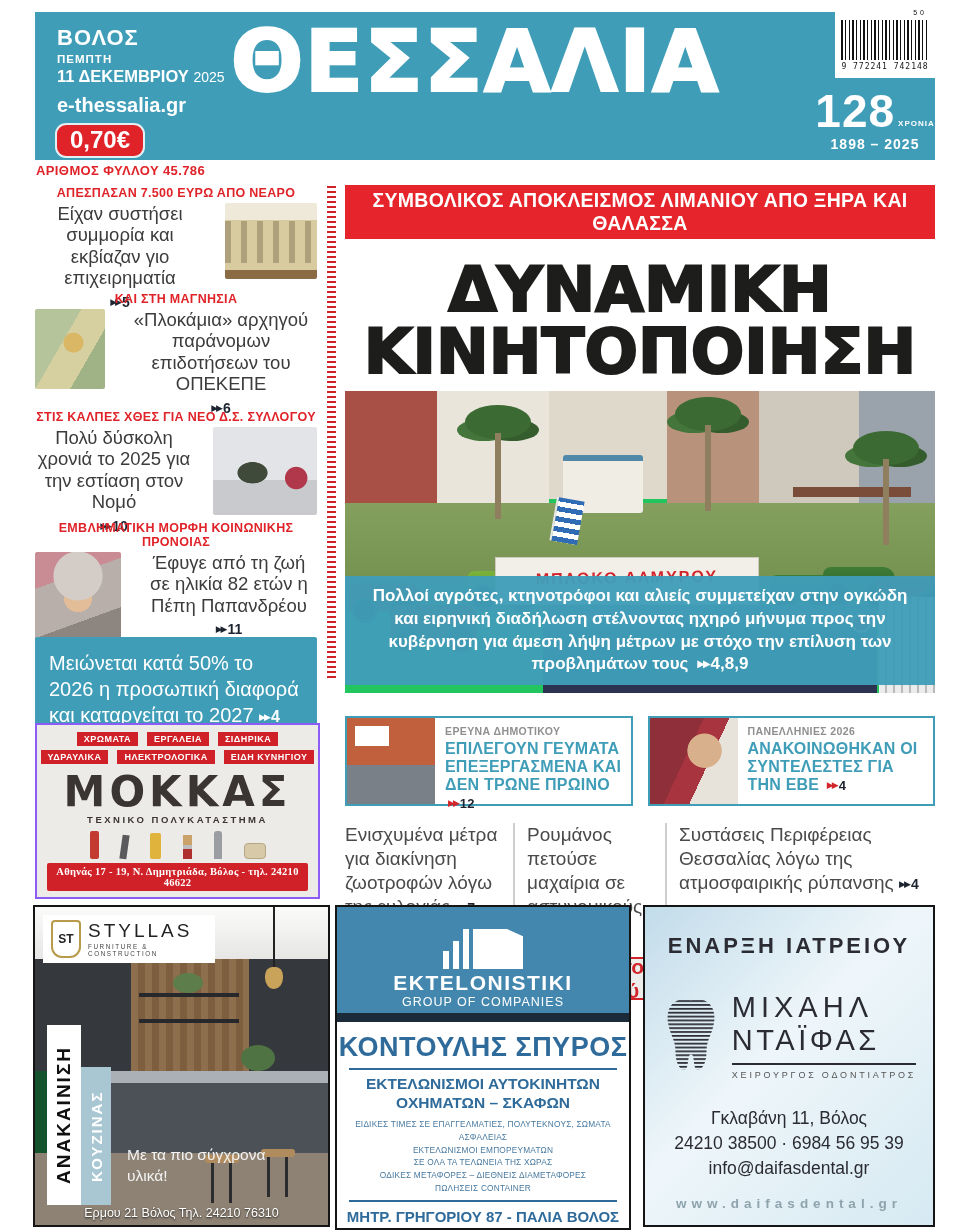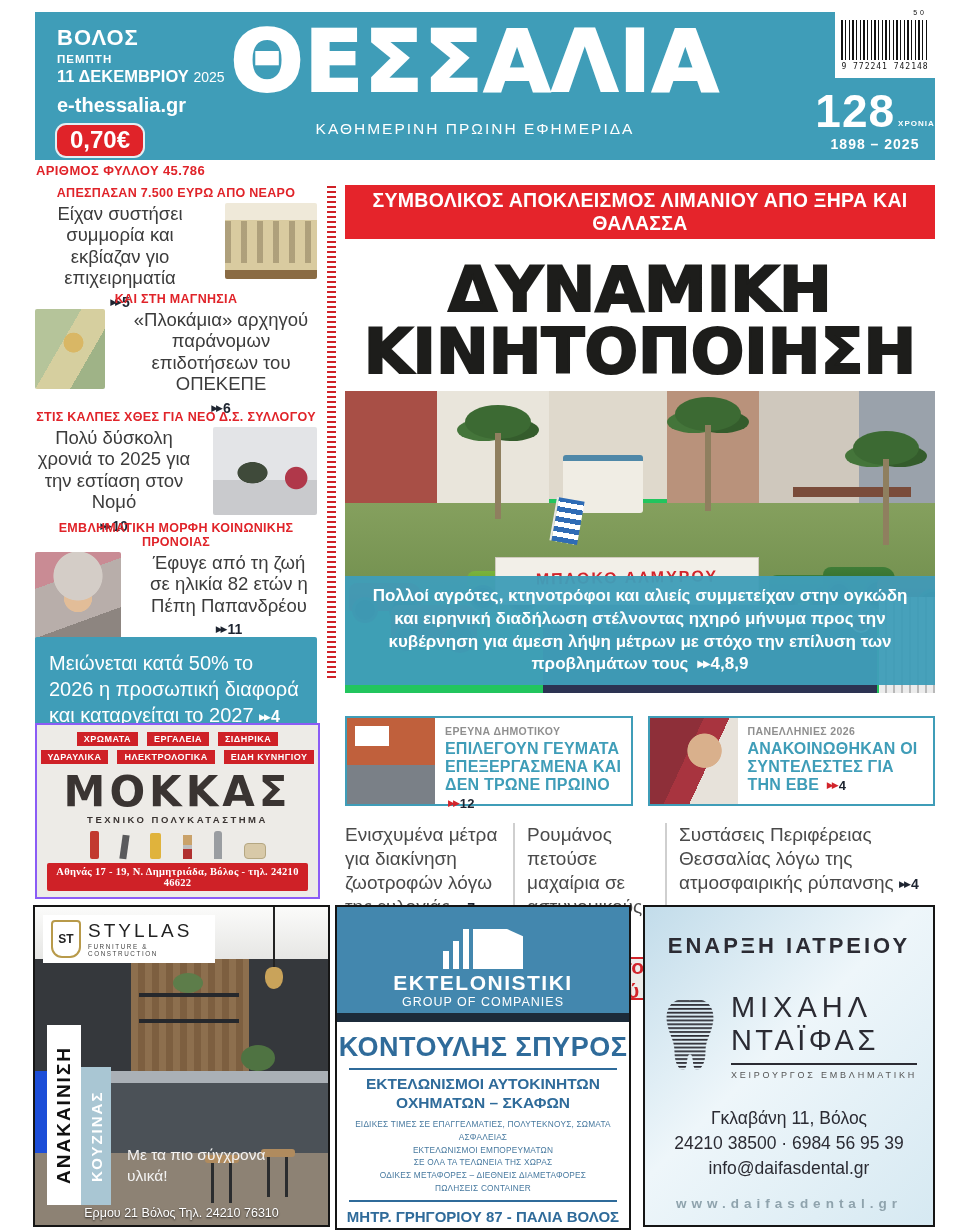--- a/index.html
+++ b/index.html
@@ -155,21 +155,21 @@
         align-items:center;box-sizing:border-box;}
   .xmas-text{flex:1;text-align:center;color:#d2242b;font-weight:bold;font-size:21px;}
   .xmas-text .pg{color:#d2242b;font-size:15px;}
   .xmas-text .pg .chev{color:#d2242b;}
   .xmas-img{width:58px;height:100%;flex:none;
         background:radial-gradient(circle at 50% 55%,#d8b54a 0 20%,#4a452c 55%,#23201a);}
 
   
   .ad{position:absolute;top:905px;border:2px solid #151515;box-sizing:border-box;overflow:hidden;}
   
-  .ad-styllas{left:33px;width:297px;height:322px;background:#1d4ed8;}
+  .ad-styllas{left:33px;width:297px;height:322px;background:#14532d;}
   .st-ceil{position:absolute;left:0;right:0;top:0;height:52px;background:linear-gradient(#fbfbfa,#e6e6e4);}
   .st-cab{position:absolute;left:0;right:0;top:52px;height:112px;background:#35383c;}
   .st-wood{position:absolute;left:96px;top:52px;width:118px;height:112px;
         background:repeating-linear-gradient(90deg,#8d6f4e 0 7px,#7d5f40 7px 14px);}
   .st-shelf{position:absolute;left:104px;top:86px;width:100px;height:4px;background:#26282c;
         box-shadow:0 26px 0 #26282c;}
   .st-plant{position:absolute;left:138px;top:66px;width:30px;height:20px;background:#5d7d4a;border-radius:50%;}
   .st-island{position:absolute;left:60px;right:0;top:164px;height:12px;background:#aab0b6;}
   .st-islandbody{position:absolute;left:60px;right:0;top:176px;height:70px;background:#4b5157;}
   .st-floor{position:absolute;left:0;right:0;top:246px;bottom:0;background:#8d8274;}
@@ -232,21 +232,20 @@
 
   <div class="masthead">
     <div class="mh-info">
       <div class="mh-city">ΒΟΛΟΣ</div>
       <div class="mh-day">ΠΕΜΠΤΗ</div>
       <div class="mh-date"><span>11 ΔΕΚΕΜΒΡΙΟΥ</span> <span class="mh-year">2025</span></div>
       <div class="mh-site">e-thessalia.gr</div>
       <div class="price-badge">0,70€</div>
     </div>
     <div class="mh-title">ΘΕΣΣΑΛΙΑ</div>
-    <div class="mh-tagline">ΚΑΘΗΜΕΡΙΝΗ ΠΡΩΙΝΗ ΕΦΗΜΕΡΙΔΑ</div>
     <div class="barcode-box">
       <div class="barcode-top">50</div>
       <div class="barcode-bars"></div>
       <div class="barcode-digits">9 772241 742148</div>
     </div>
     <div class="anniv">
       <div class="anniv-top">
         <span class="anniv-years">128</span>
         <span class="anniv-word">ΧΡΟΝΙΑ</span>
       </div>
@@ -496,21 +495,21 @@
         <defs>
           <pattern id="toothlines" width="60" height="4" patternUnits="userSpaceOnUse">
             <rect width="60" height="1.8" fill="#2b2b33"></rect>
           </pattern>
         </defs>
         <path d="M30 4 C14 0 4 10 6 26 C8 40 14 44 14 58 C14 70 20 78 24 76 C28 74 26 60 30 60 C34 60 32 74 36 76 C40 78 46 70 46 58 C46 44 52 40 54 26 C56 10 46 0 30 4 Z" fill="url(#toothlines)"></path>
       </svg>
       <div class="df-names">
         <div class="df-name1">ΜΙΧΑΗΛ</div>
         <div class="df-name2">ΝΤΑΪΦΑΣ</div>
-        <div class="df-prof">ΧΕΙΡΟΥΡΓΟΣ ΕΜΒΛΗΜΑΤΙΚΗ</div>
+        <div class="df-prof">ΧΕΙΡΟΥΡΓΟΣ ΟΔΟΝΤΙΑΤΡΟΣ</div>
       </div>
     </div>
     <div class="df-contact">
       <div>Γκλαβάνη 11, Βόλος</div>
       <div>24210 38500 · 6984 56 95 39</div>
       <div>info@daifasdental.gr</div>
     </div>
     <div class="df-web">www.daifasdental.gr</div>
   </div>
 

